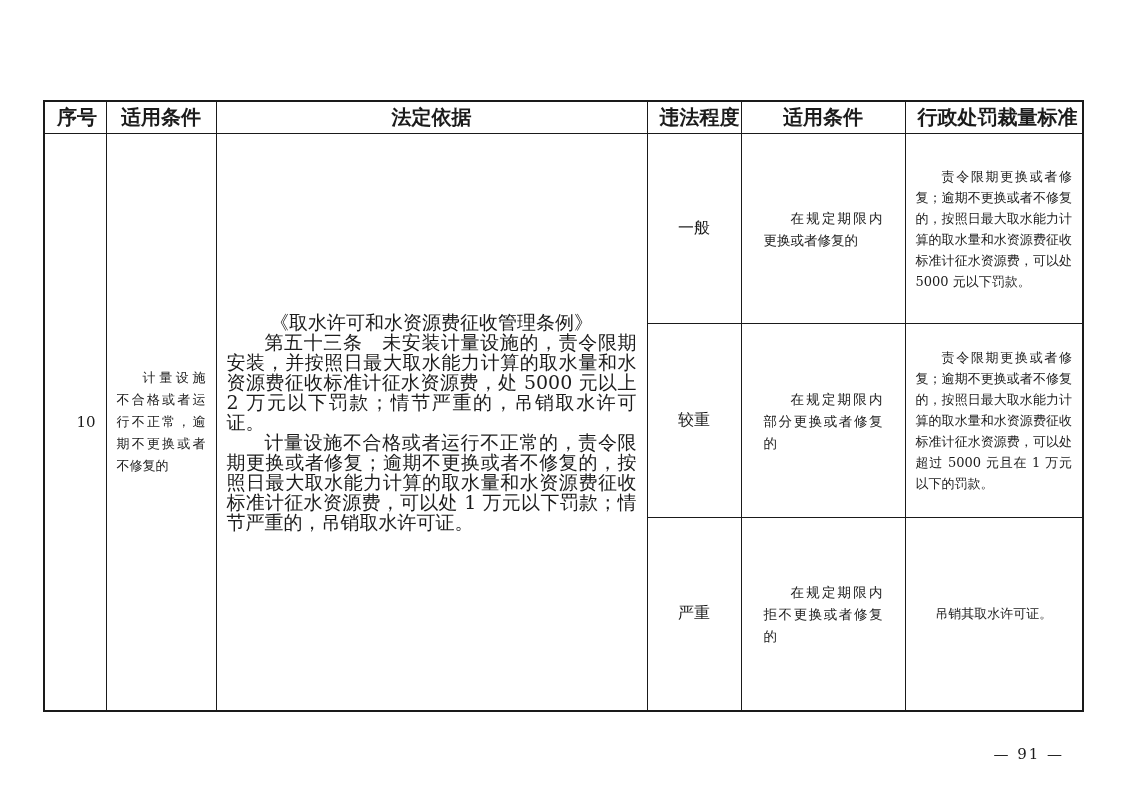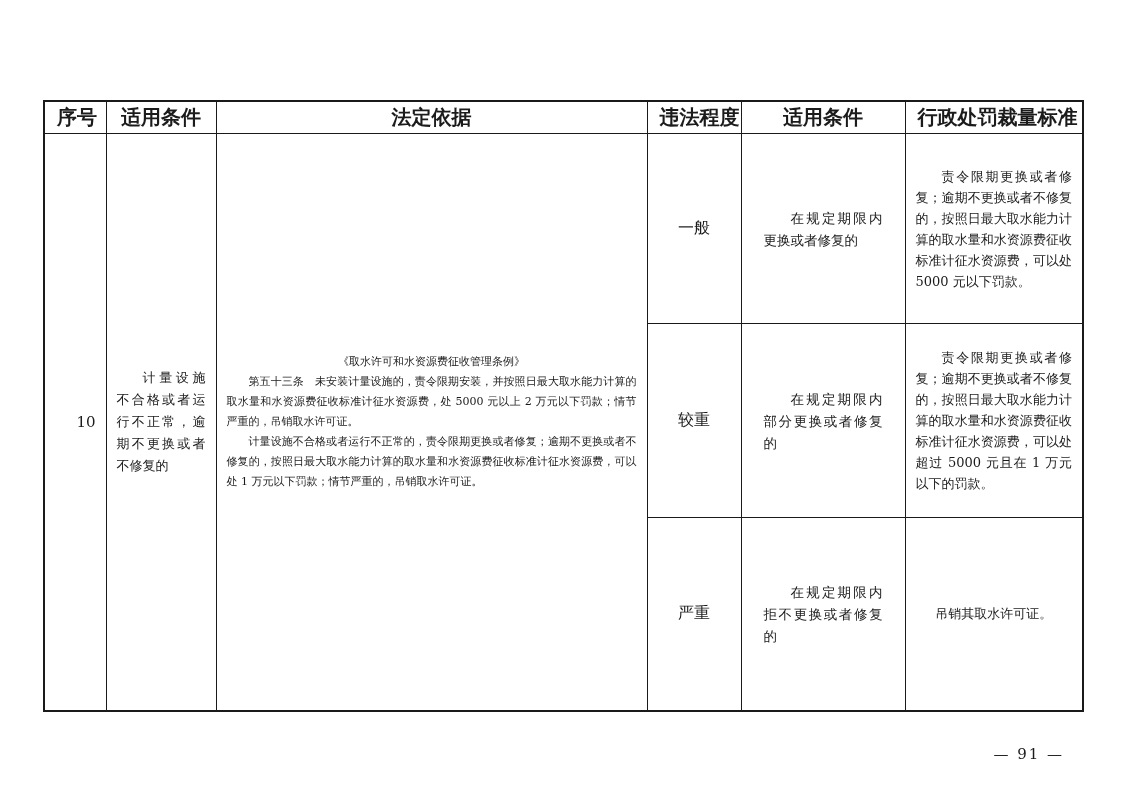--- a/index.html
+++ b/index.html
@@ -55,21 +55,21 @@
     font-size: 13px;
     padding: 4px 9px;
   }
   .behavior-cell p {
     margin: 0;
     text-indent: 2em;
     text-align: justify;
     line-height: 22px;
   }
   .legal-cell {
-    font-size: 11px;
+    font-size: 19px;
     padding: 4px 14px;
   }
   .legal-cell p {
     margin: 0;
     line-height: 20px;
   }
   .legal-title {
     text-align: center;
     text-indent: 0;
   }

